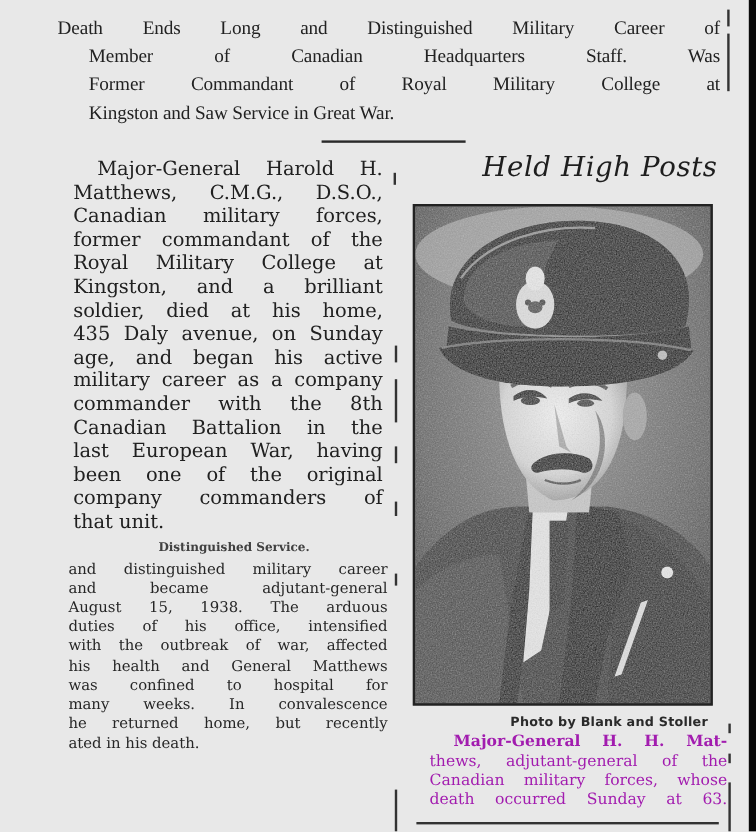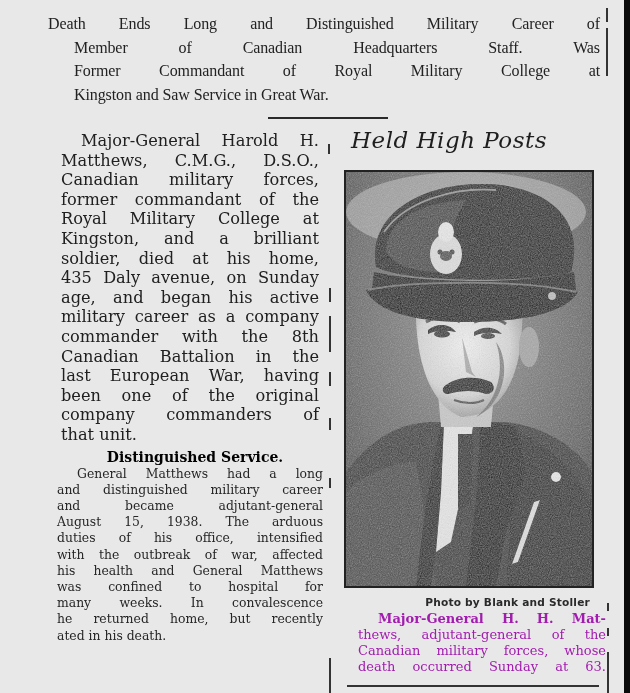--- a/index.html
+++ b/index.html
@@ -66,45 +66,45 @@
       font-size: 16.2px;
       line-height: 19.6px;
       color: #202020;
     }
     .just { display: block; white-space: nowrap; text-align: justify; text-align-last: justify; }
     .just.last { text-align-last: left; }
     .just.indent { padding-left: 20px; }
     .subhead {
       margin: 3px 0 1px 0;
       text-align: center;
-      font-size: 14px;
+      font-size: 10px;
       line-height: 16px;
       font-weight: bold;
-      color: #000000;
+      color: #404040;
       padding-left: 10px;
     }
     .col-left .body p {
       margin: 0;
       font-size: 12.4px;
       line-height: 16.2px;
       color: #262626;
     }
     
     .col-right {
       position: absolute;
       left: 343px;
       top: 125px;
       width: 255px;
     }
     .kicker {
       font-family: "DejaVu Serif", serif;
       font-style: italic;
       font-size: 23px;
       line-height: 30px;
-      text-align: left;
+      text-align: right;
       color: #1e1e1e;
       letter-spacing: 0.5px;
       margin-left: 8px;
     }
     .photo {
       position: absolute;
       left: 1px;
       top: 45px;
       width: 250px;
       height: 418px;
@@ -180,21 +180,20 @@
         <span class="just">Canadian Battalion in the</span>
         <span class="just">last European War, having</span>
         <span class="just">been one of the original</span>
         <span class="just">company commanders of</span>
         <span class="just last">that unit.</span>
       </p>
     </div>
     <div class="subhead">Distinguished Service.</div>
     <div class="body">
       <p>
-        <span class="just indent">General Matthews had a long</span>
         <span class="just">and distinguished military career</span>
         <span class="just">and became adjutant-general</span>
         <span class="just">August 15, 1938. The arduous</span>
         <span class="just">duties of his office, intensified</span>
         <span class="just">with the outbreak of war, affected</span>
         <span class="just">his health and General Matthews</span>
         <span class="just">was confined to hospital for</span>
         <span class="just">many weeks. In convalescence</span>
         <span class="just">he returned home, but recently</span>
         <span class="just last">ated in his death.</span>

